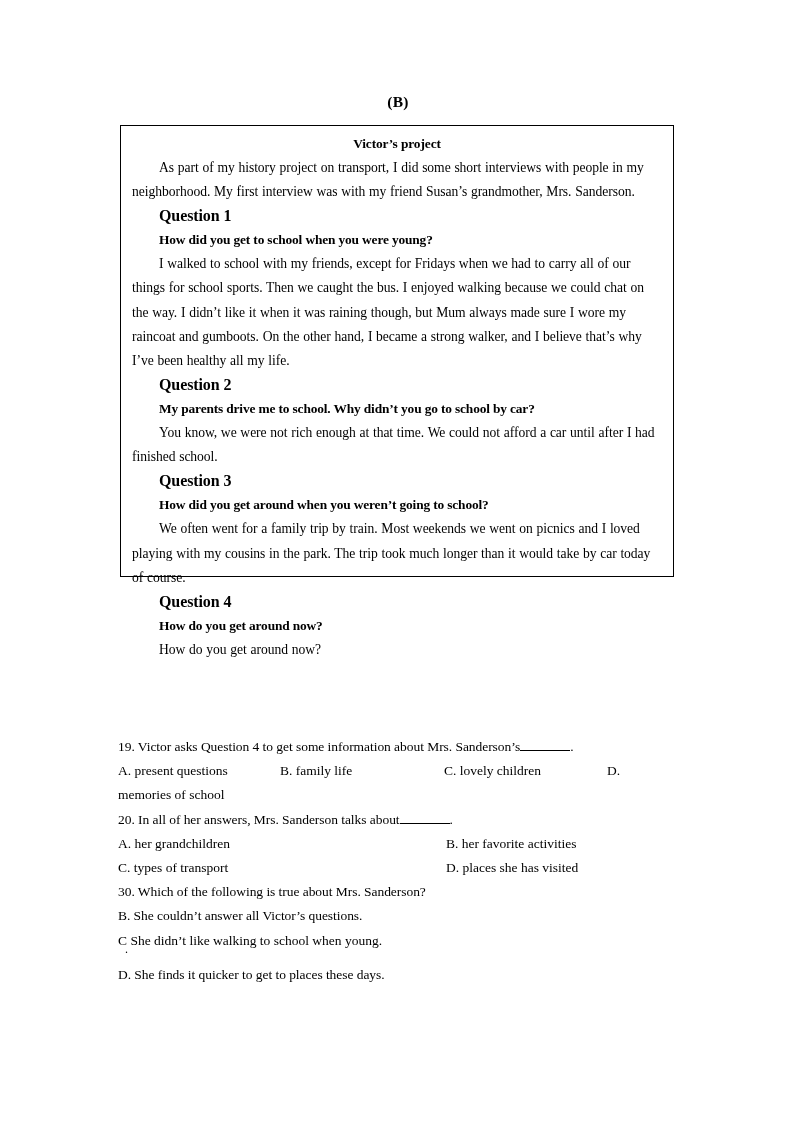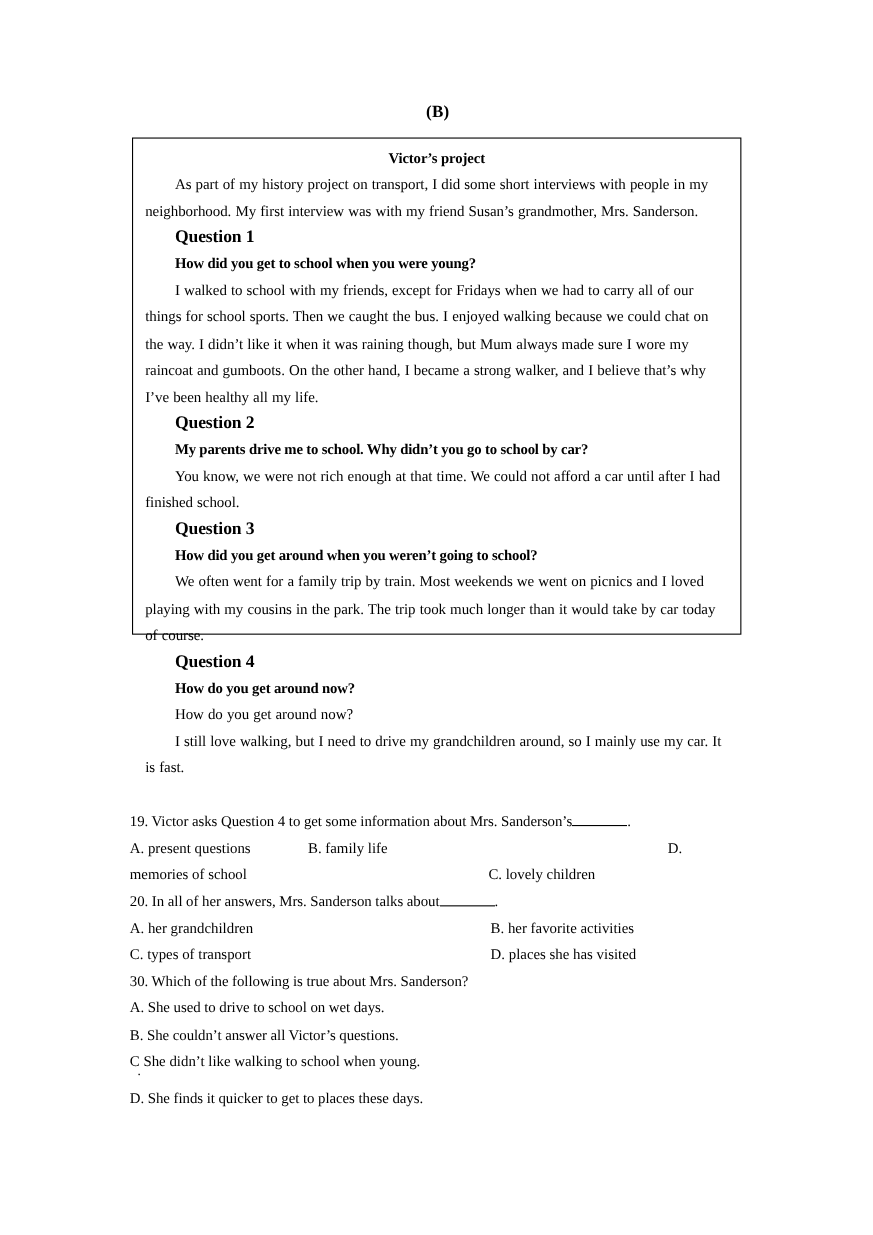--- a/index.html
+++ b/index.html
@@ -121,21 +121,21 @@
   }
   .opt {
     position: absolute;
     top: 0;
     white-space: nowrap;
   }
 
   
   .q19-a { left: 0px; }
   .q19-b { left: 162px; }
-  .q19-c { left: 326px; margin-top: 24px; }
+  .q19-c { left: 326px; }
   .q19-d { left: 489px; }
 
   
   .q20-left  { left: 0px; }
   .q20-right { left: 328px; }
 
   .continuation {
     font-size: 13.5px;
     line-height: 24.2px;
     margin: 0;
@@ -173,21 +173,20 @@
       <div class="q-prompt">My parents drive me to school. Why didn’t you go to school by car?</div>
       <p class="para">You know, we were not rich enough at that time. We could not afford a car until after I had finished school.</p>
 
       <div class="q-head">Question 3</div>
       <div class="q-prompt">How did you get around when you weren’t going to school?</div>
       <p class="para">We often went for a family trip by train. Most weekends we went on picnics and I loved playing with my cousins in the park. The trip took much longer than it would take by car today of course.</p>
 
       <div class="q-head">Question 4</div>
       <div class="q-prompt">How do you get around now?</div>
       <p class="para">How do you get around now?</p>
-      <p class="para">I still love walking, but I need to drive my grandchildren around, so I mainly use my car. It is fast.</p>
 
     </div>
   </div>
 
   <div class="questions">
 
     <p class="q-line">
       <span>19. Victor asks Question 4 to get some information about Mrs. Sanderson’s</span><span class="blank w1"></span><span>.</span>
     </p>
 
@@ -208,21 +207,20 @@
       <span class="opt q20-left">A. her grandchildren</span>
       <span class="opt q20-right">B. her favorite activities</span>
     </div>
     <div class="opt-row">
       <span class="opt q20-left">C. types of transport</span>
       <span class="opt q20-right">D. places she has visited</span>
     </div>
 
     <p class="q-line">30. Which of the following is true about Mrs. Sanderson?</p>
 
-    <p class="q-line">A.  She used to drive to school on wet days.</p>
     <p class="q-line">B.  She couldn’t answer all Victor’s questions.</p>
     <div class="opt-row">
       <span class="opt q20-left opt-c-gap">C   She didn’t like walking to school when young.</span>
       <span class="opt-stray-dot">.</span>
     </div>
     <div style="height:10px"></div>
     <p class="q-line">D. She finds it quicker to get to places these days.</p>
 
   </div>
 

